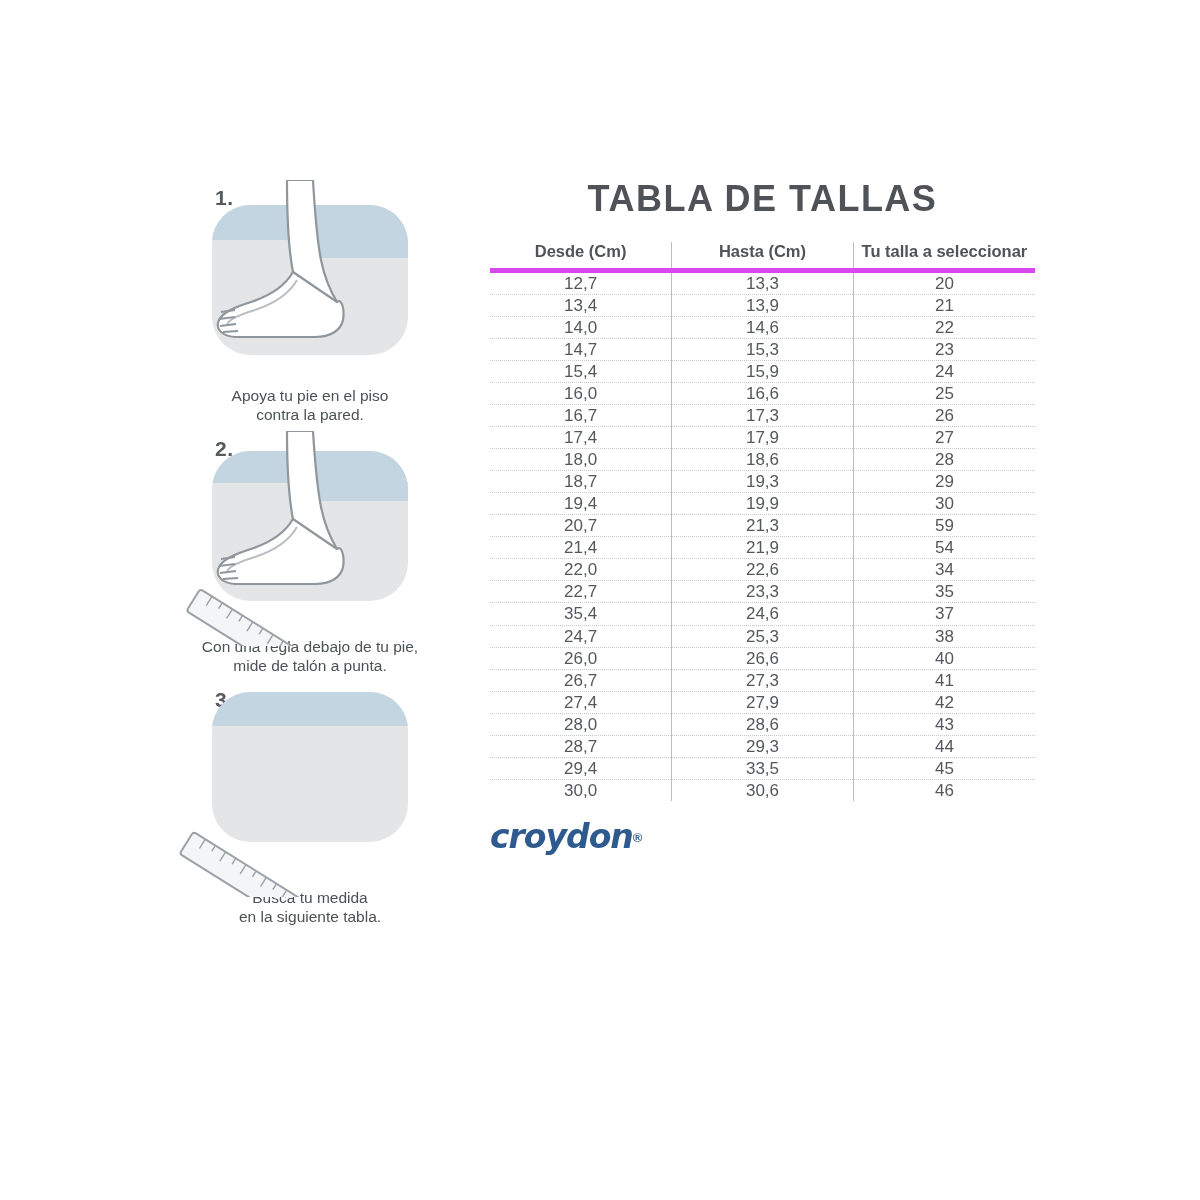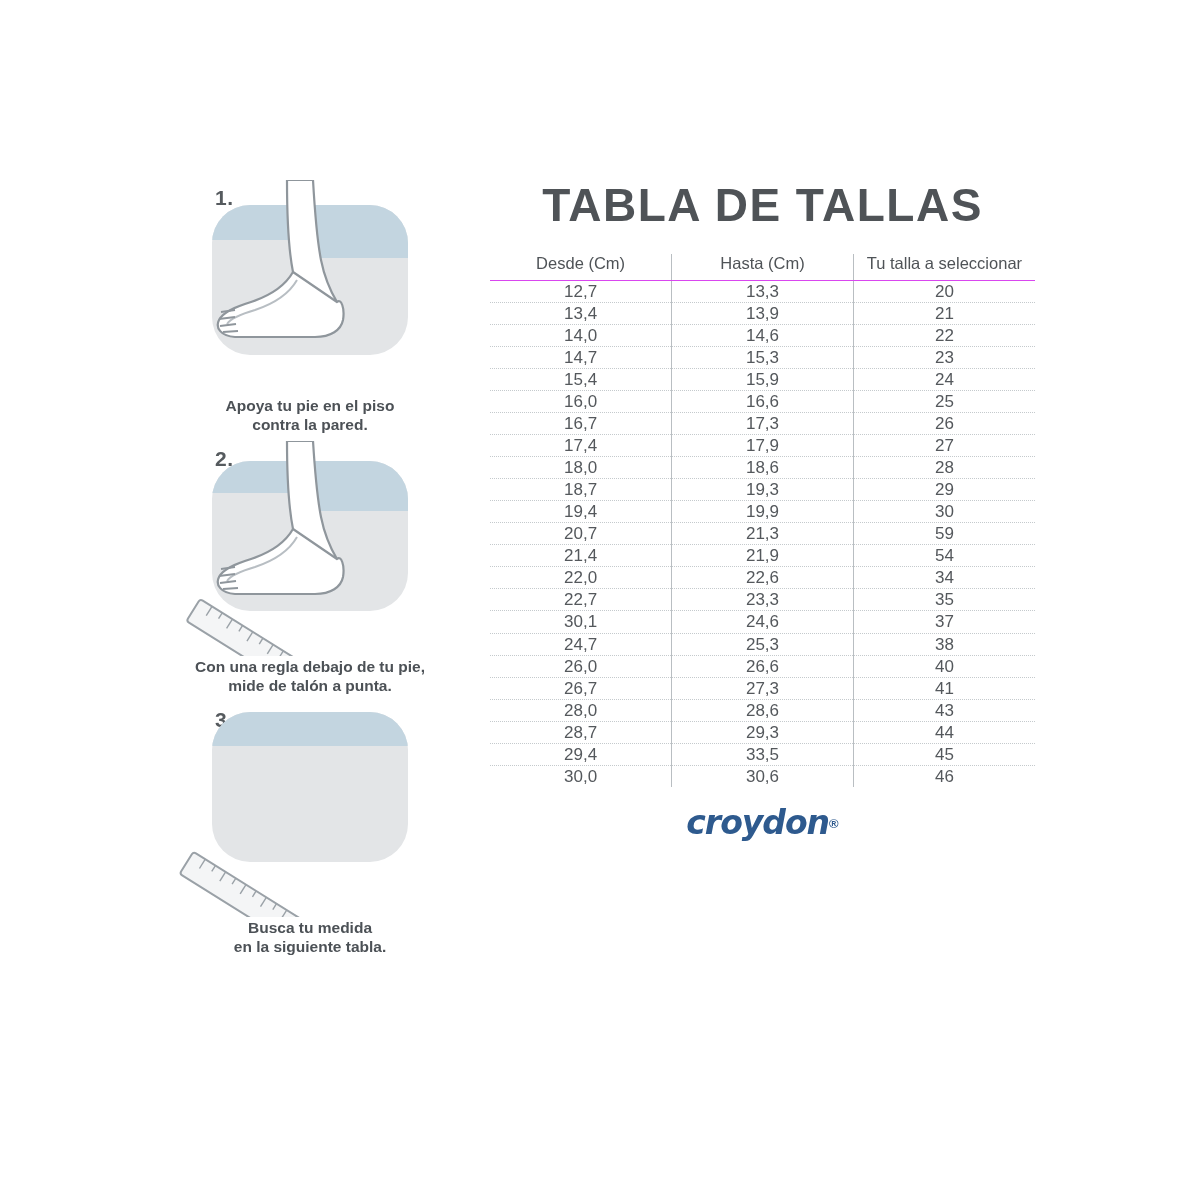--- a/index.html
+++ b/index.html
@@ -53,55 +53,54 @@
     width: 290px;
     height: 200px;
     margin: 0 auto;
   }
 
   .step-caption {
     text-align: center;
     font-size: 15.5px;
     line-height: 1.25;
     color: #4c5156;
-    margin-top: 16px;
+    margin-top: 6px;
     white-space: pre-line;
-    font-weight: bold;
   }
 
   
   .table-wrap {
     position: absolute;
     left: 490px;
     top: 178px;
     width: 545px;
   }
 
   .table-title {
-    font-size: 46px;
+    font-size: 36px;
     font-weight: bold;
     color: #4f5357;
     letter-spacing: 1.5px;
     text-align: center;
     margin: 0 0 22px 0;
   }
 
   table.sizes {
     border-collapse: collapse;
     width: 100%;
     table-layout: fixed;
   }
 
   table.sizes th {
     font-size: 16.5px;
-    font-weight: normal;
+    font-weight: bold;
     color: #4f5357;
     padding: 0 0 7px 0;
     text-align: center;
-    border-bottom: 1px solid #d946ef;
+    border-bottom: 5px solid #d946ef;
   }
 
   table.sizes td {
     font-size: 17px;
     color: #54585c;
     text-align: center;
     padding: 1px 0 1px 0;
     border-bottom: 1px dotted #c5cacd;
     line-height: 1.12;
   }
@@ -109,21 +108,20 @@
   table.sizes th.col-sep,
   table.sizes td.col-sep {
     border-left: 1px solid #b9bec2;
   }
 
   table.sizes tr:last-child td {
     border-bottom: none;
   }
 
   .brand {
-    text-align: center;
     margin-top: 16px;
     position: relative;
   }
   .brand-text {
     font-family: "DejaVu Sans", sans-serif;
     font-size: 33px;
     font-weight: bold;
     font-style: italic;
     color: #2e5a8e;
     letter-spacing: -1px;
@@ -351,38 +349,43 @@
             <td>22,0</td>
             <td class="col-sep">22,6</td>
             <td class="col-sep">34</td>
           </tr>
           <tr>
             <td>22,7</td>
             <td class="col-sep">23,3</td>
             <td class="col-sep">35</td>
           </tr>
           <tr>
-            <td>30,1</td>
+            <td>35,4</td>
             <td class="col-sep">24,6</td>
             <td class="col-sep">37</td>
           </tr>
           <tr>
             <td>24,7</td>
             <td class="col-sep">25,3</td>
             <td class="col-sep">38</td>
           </tr>
           <tr>
             <td>26,0</td>
             <td class="col-sep">26,6</td>
             <td class="col-sep">40</td>
           </tr>
           <tr>
             <td>26,7</td>
             <td class="col-sep">27,3</td>
             <td class="col-sep">41</td>
+          </tr>
+          <tr>
+            <td>27,4</td>
+            <td class="col-sep">27,9</td>
+            <td class="col-sep">42</td>
           </tr>
           <tr>
             <td>28,0</td>
             <td class="col-sep">28,6</td>
             <td class="col-sep">43</td>
           </tr>
           <tr>
             <td>28,7</td>
             <td class="col-sep">29,3</td>
             <td class="col-sep">44</td>

